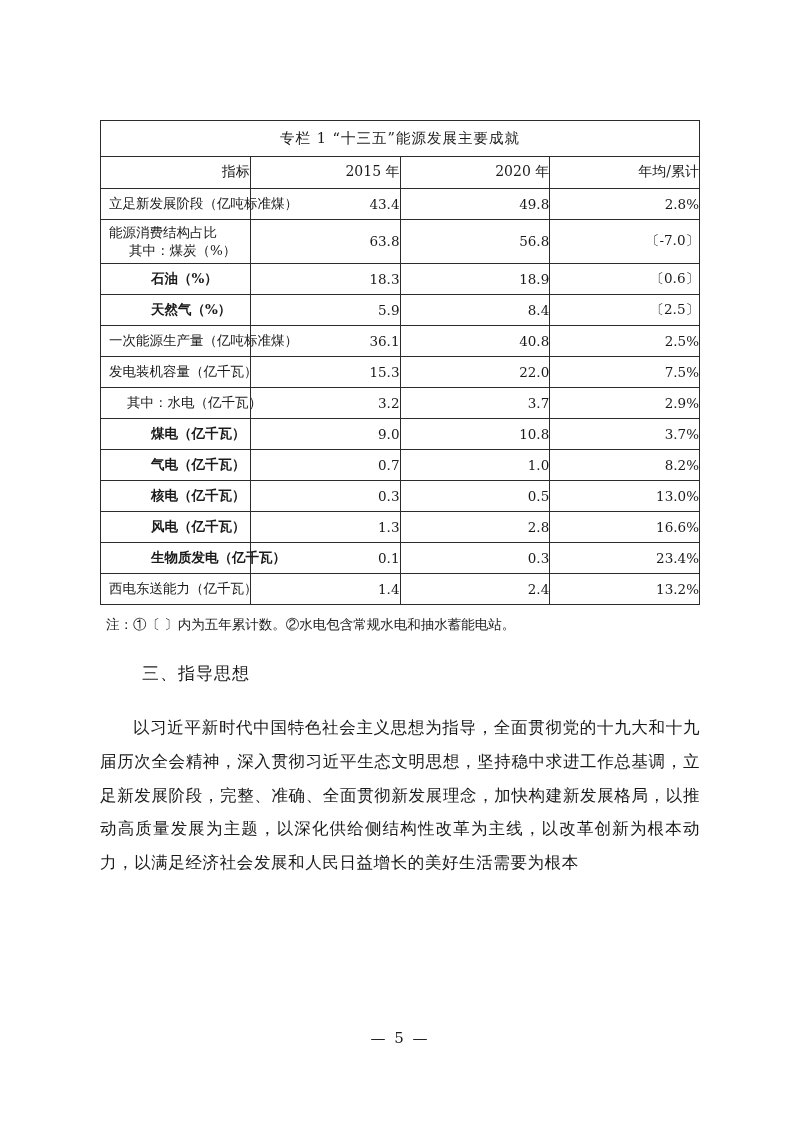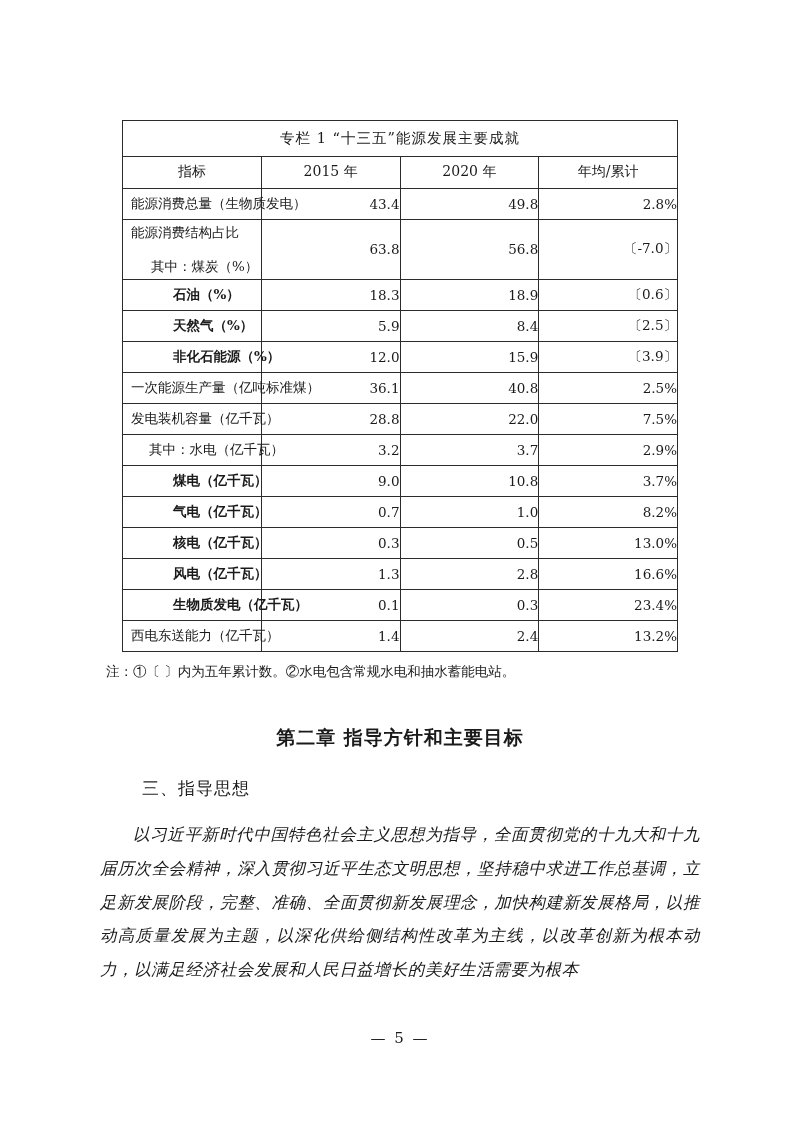--- a/index.html
+++ b/index.html
@@ -18,41 +18,41 @@
   .page {
     width: 800px;
     height: 1131px;
     box-sizing: border-box;
     padding: 120px 100px 0 100px;
     position: relative;
   }
 
   
   .box-table {
-    width: 556px;
+    width: 600px;
     border-collapse: collapse;
     table-layout: fixed;
     margin: 0 auto;
     font-size: 13.5px;
   }
   .box-table td, .box-table th {
     border: 1px solid #2b2b2b;
     padding: 0;
     vertical-align: middle;
     font-weight: normal;
   }
   .caption-cell {
     text-align: center;
     height: 28px;
     font-size: 14.5px;
     letter-spacing: 1px;
     padding: 3px 0 4px 0 !important;
   }
   .hdr td {
-    text-align: center;
+    text-align: right;
     height: 26px;
     font-size: 14px;
     padding: 2px 0 3px 0 !important;
   }
   .row-label {
     text-align: left;
     padding: 2px 0 3px 8px !important;
     height: 25px;
     font-size: 13.5px;
     white-space: nowrap;
@@ -63,21 +63,21 @@
     text-align: right;
     font-size: 13.5px;
     padding: 2px 0 3px 0 !important;
     font-family: "DejaVu Serif", "Liberation Serif", serif;
   }
   .two-line {
     line-height: 1.35;
     padding: 3px 0 4px 8px !important;
     white-space: nowrap;
   }
-  .two-line .l2 { padding-left: 20px; display: block; margin-top: 16px; }
+  .two-line .l2 { padding-left: 20px; display: block; }
 
   .note {
     width: 600px;
     margin: 9px auto 0 auto;
     font-size: 13.5px;
     line-height: 1.6;
     padding-left: 6px;
     box-sizing: border-box;
   }
 
@@ -93,26 +93,25 @@
   h2.section {
     font-size: 17px;
     font-weight: normal;
     margin: 26px 0 0 0;
     padding-left: 42px;
     letter-spacing: 1px;
   }
   p.body {
     font-size: 16.5px;
     line-height: 2.05;
-    margin: 18px 0 0 0;
+    margin: 26px 0 0 0;
     text-align: justify;
     text-justify: inter-ideograph;
     text-indent: 2em;
     letter-spacing: 0.6px;
-    font-style: italic;
   }
 
   .page-number {
     position: absolute;
     bottom: 84px;
     left: 0;
     width: 800px;
     text-align: center;
     font-size: 15px;
     letter-spacing: 2px;
@@ -129,21 +128,21 @@
         <td class="caption-cell" colspan="4">专栏 1  “十三五”能源发展主要成就</td>
       </tr>
       <tr class="hdr">
         <td style="width:238px">指标</td>
         <td style="width:116px">2015 年</td>
         <td style="width:120px">2020 年</td>
         <td style="width:126px">年均/累计</td>
       </tr>
 
       <tr>
-        <td class="row-label">能源消费总量（生物质发电）</td>
+        <td class="row-label">立足新发展阶段（亿吨标准煤）</td>
         <td class="num">43.4</td>
         <td class="num">49.8</td>
         <td class="num">2.8%</td>
       </tr>
 
       <tr>
         <td class="row-label two-line"><span>能源消费结构占比</span><span class="l2">其中：煤炭（%）</span></td>
         <td class="num">63.8</td>
         <td class="num">56.8</td>
         <td class="num">〔-7.0〕</td>
@@ -156,37 +155,31 @@
         <td class="num">〔0.6〕</td>
       </tr>
 
       <tr>
         <td class="row-label ind2">天然气（%）</td>
         <td class="num">5.9</td>
         <td class="num">8.4</td>
         <td class="num">〔2.5〕</td>
       </tr>
 
-      <tr>
-        <td class="row-label ind2">非化石能源（%）</td>
-        <td class="num">12.0</td>
-        <td class="num">15.9</td>
-        <td class="num">〔3.9〕</td>
-      </tr>
 
       <tr>
         <td class="row-label">一次能源生产量（亿吨标准煤）</td>
         <td class="num">36.1</td>
         <td class="num">40.8</td>
         <td class="num">2.5%</td>
       </tr>
 
       <tr>
         <td class="row-label">发电装机容量（亿千瓦）</td>
-        <td class="num">28.8</td>
+        <td class="num">15.3</td>
         <td class="num">22.0</td>
         <td class="num">7.5%</td>
       </tr>
 
       <tr>
         <td class="row-label ind1">其中：水电（亿千瓦）</td>
         <td class="num">3.2</td>
         <td class="num">3.7</td>
         <td class="num">2.9%</td>
       </tr>
@@ -232,20 +225,19 @@
         <td class="num">1.4</td>
         <td class="num">2.4</td>
         <td class="num">13.2%</td>
       </tr>
 
     </tbody>
   </table>
 
   <div class="note">注：①〔 〕内为五年累计数。②水电包含常规水电和抽水蓄能电站。</div>
 
-  <h1 class="chapter">第二章 指导方针和主要目标</h1>
 
   <h2 class="section">三、指导思想</h2>
 
   <p class="body">以习近平新时代中国特色社会主义思想为指导，全面贯彻党的十九大和十九届历次全会精神，深入贯彻习近平生态文明思想，坚持稳中求进工作总基调，立足新发展阶段，完整、准确、全面贯彻新发展理念，加快构建新发展格局，以推动高质量发展为主题，以深化供给侧结构性改革为主线，以改革创新为根本动力，以满足经济社会发展和人民日益增长的美好生活需要为根本</p>
 
   <div class="page-number">— 5 —</div>
 </div>
 
 </body></html>

